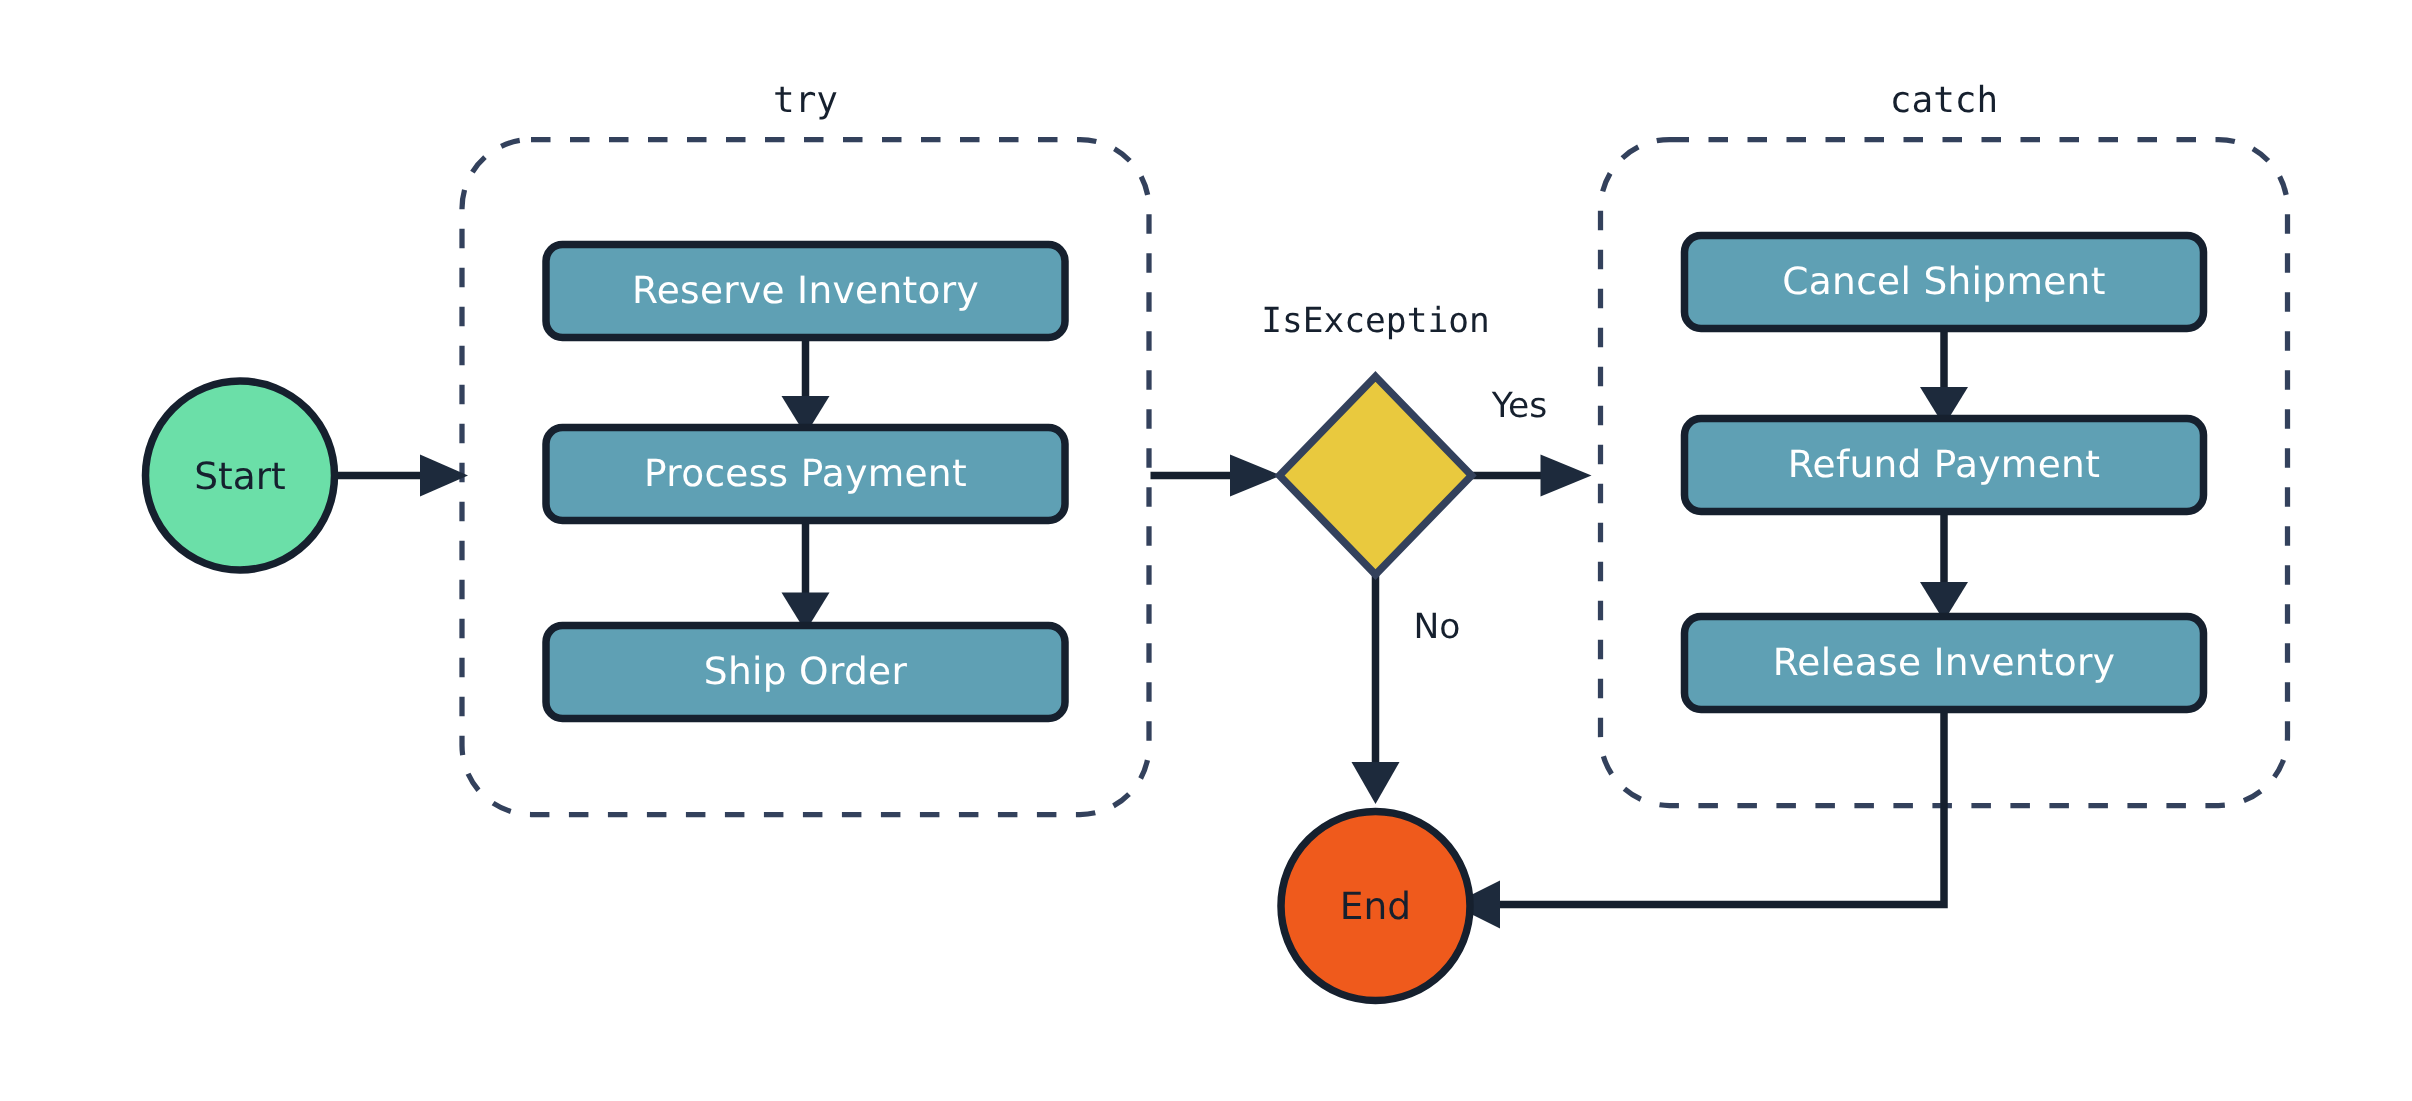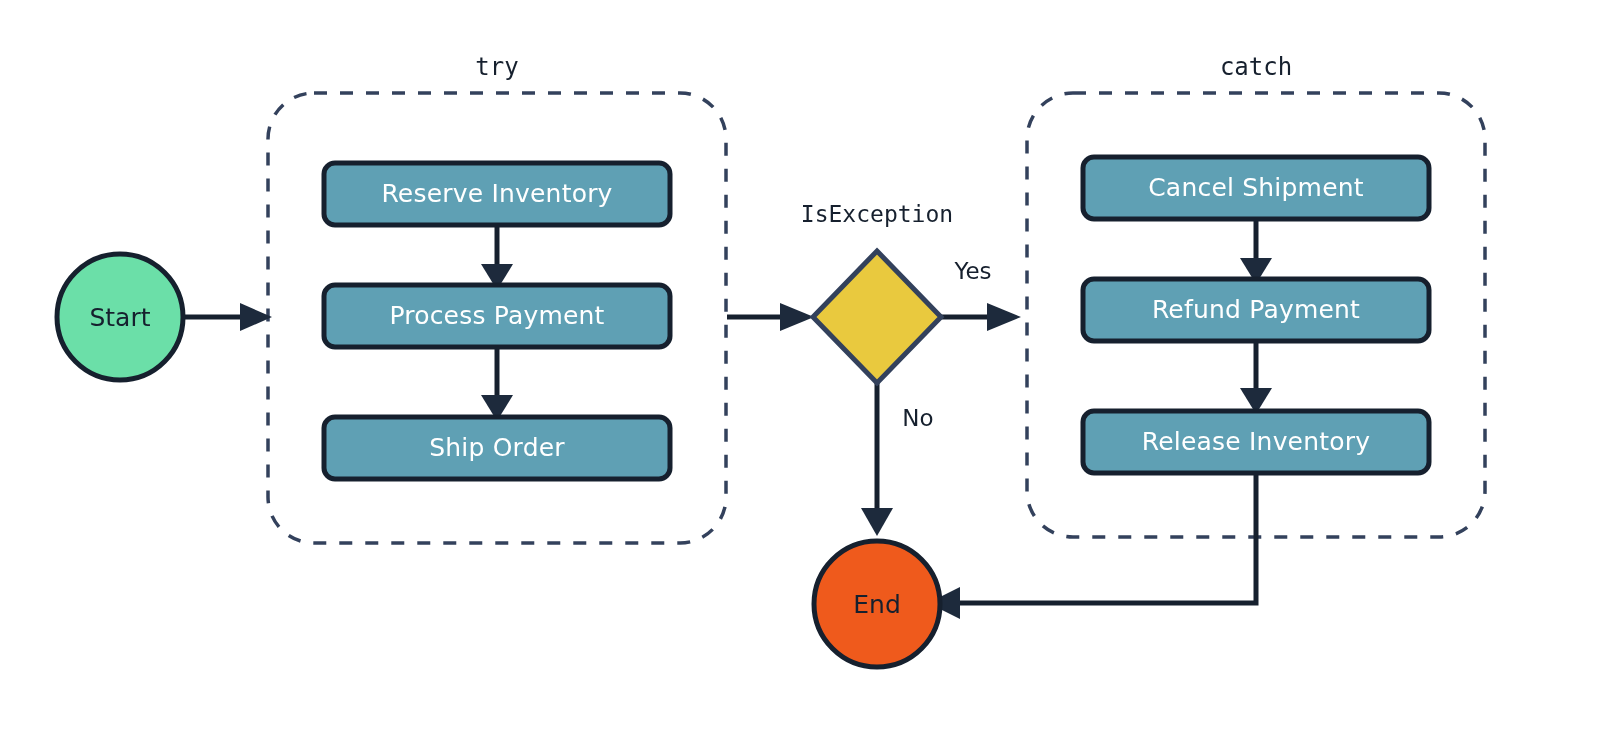--- a/index.html
+++ b/index.html
@@ -12,20 +12,21 @@
     width: 1608px;
     height: 734px;
     font-family: "DejaVu Sans", sans-serif;
     overflow: hidden;
   }
   #diagram-root {
     position: relative;
     width: 1310px;
     height: 734px;
     background: #ffffff;
+    padding-left: 40px;
   }
   svg#flow {
     display: block;
     width: 1608px;
     height: 734px;
   }
   .node-label {
     font-family: "DejaVu Sans", sans-serif;
     font-size: 25px;
     fill: #ffffff;

